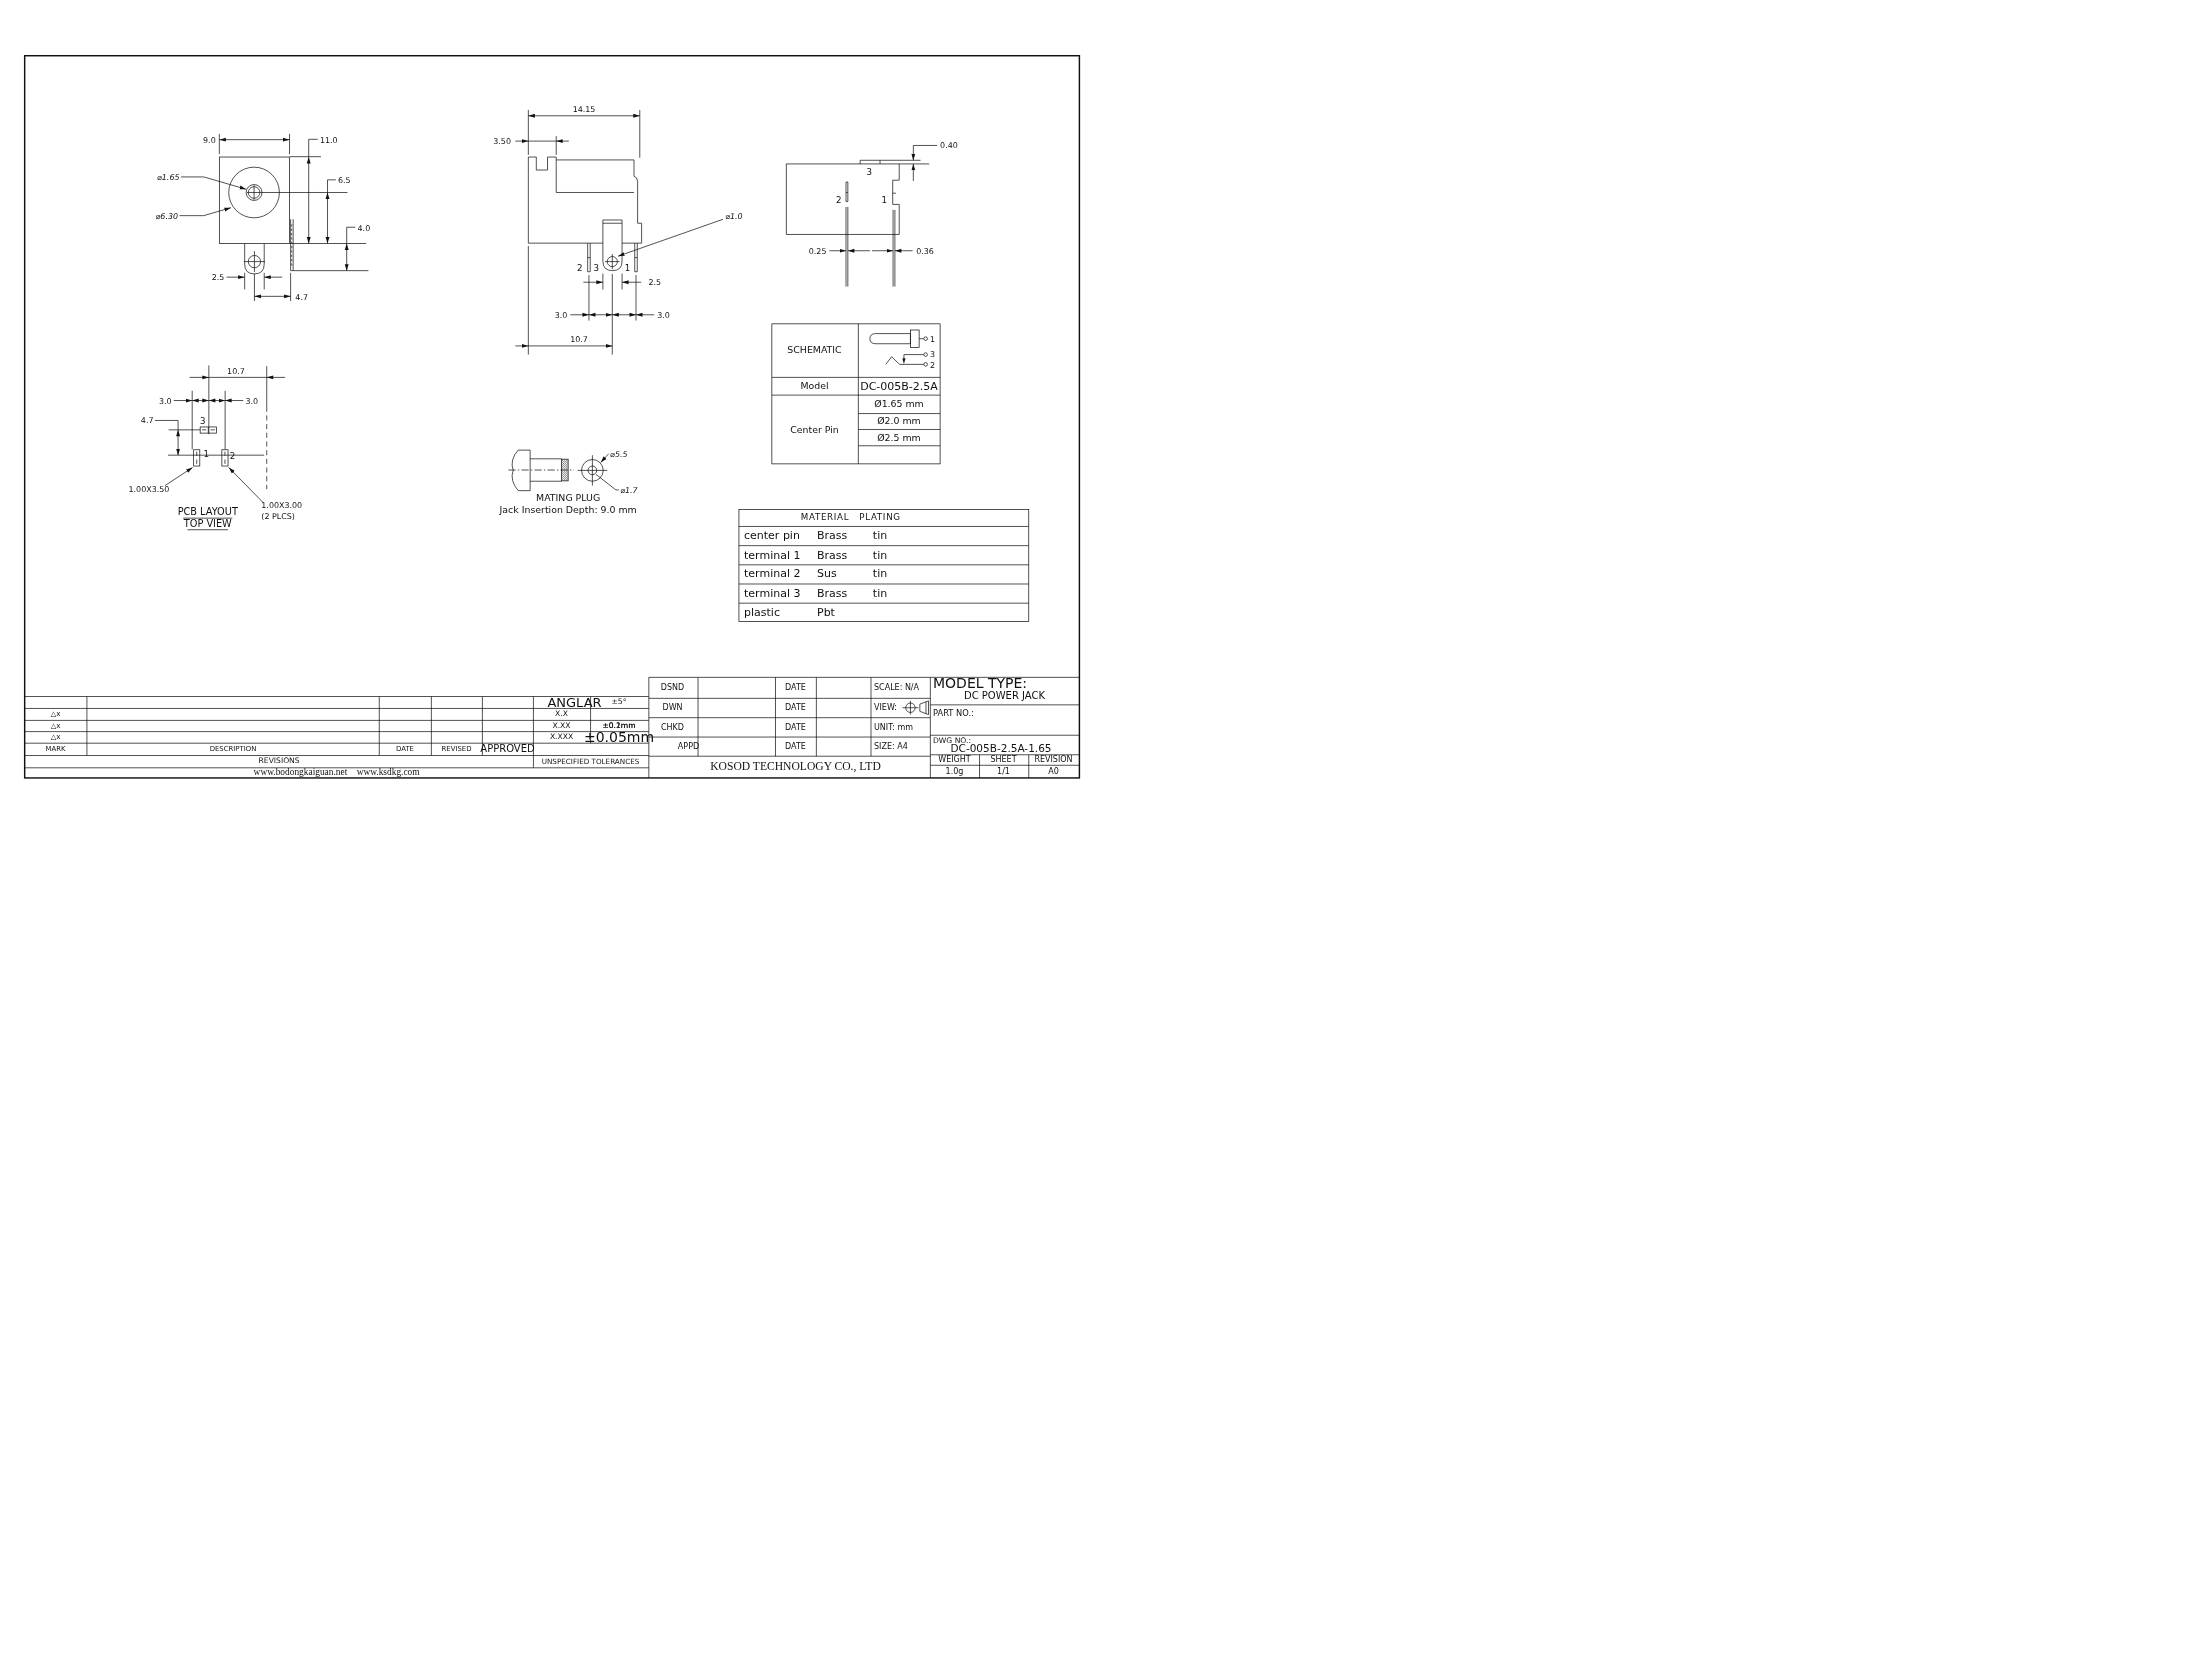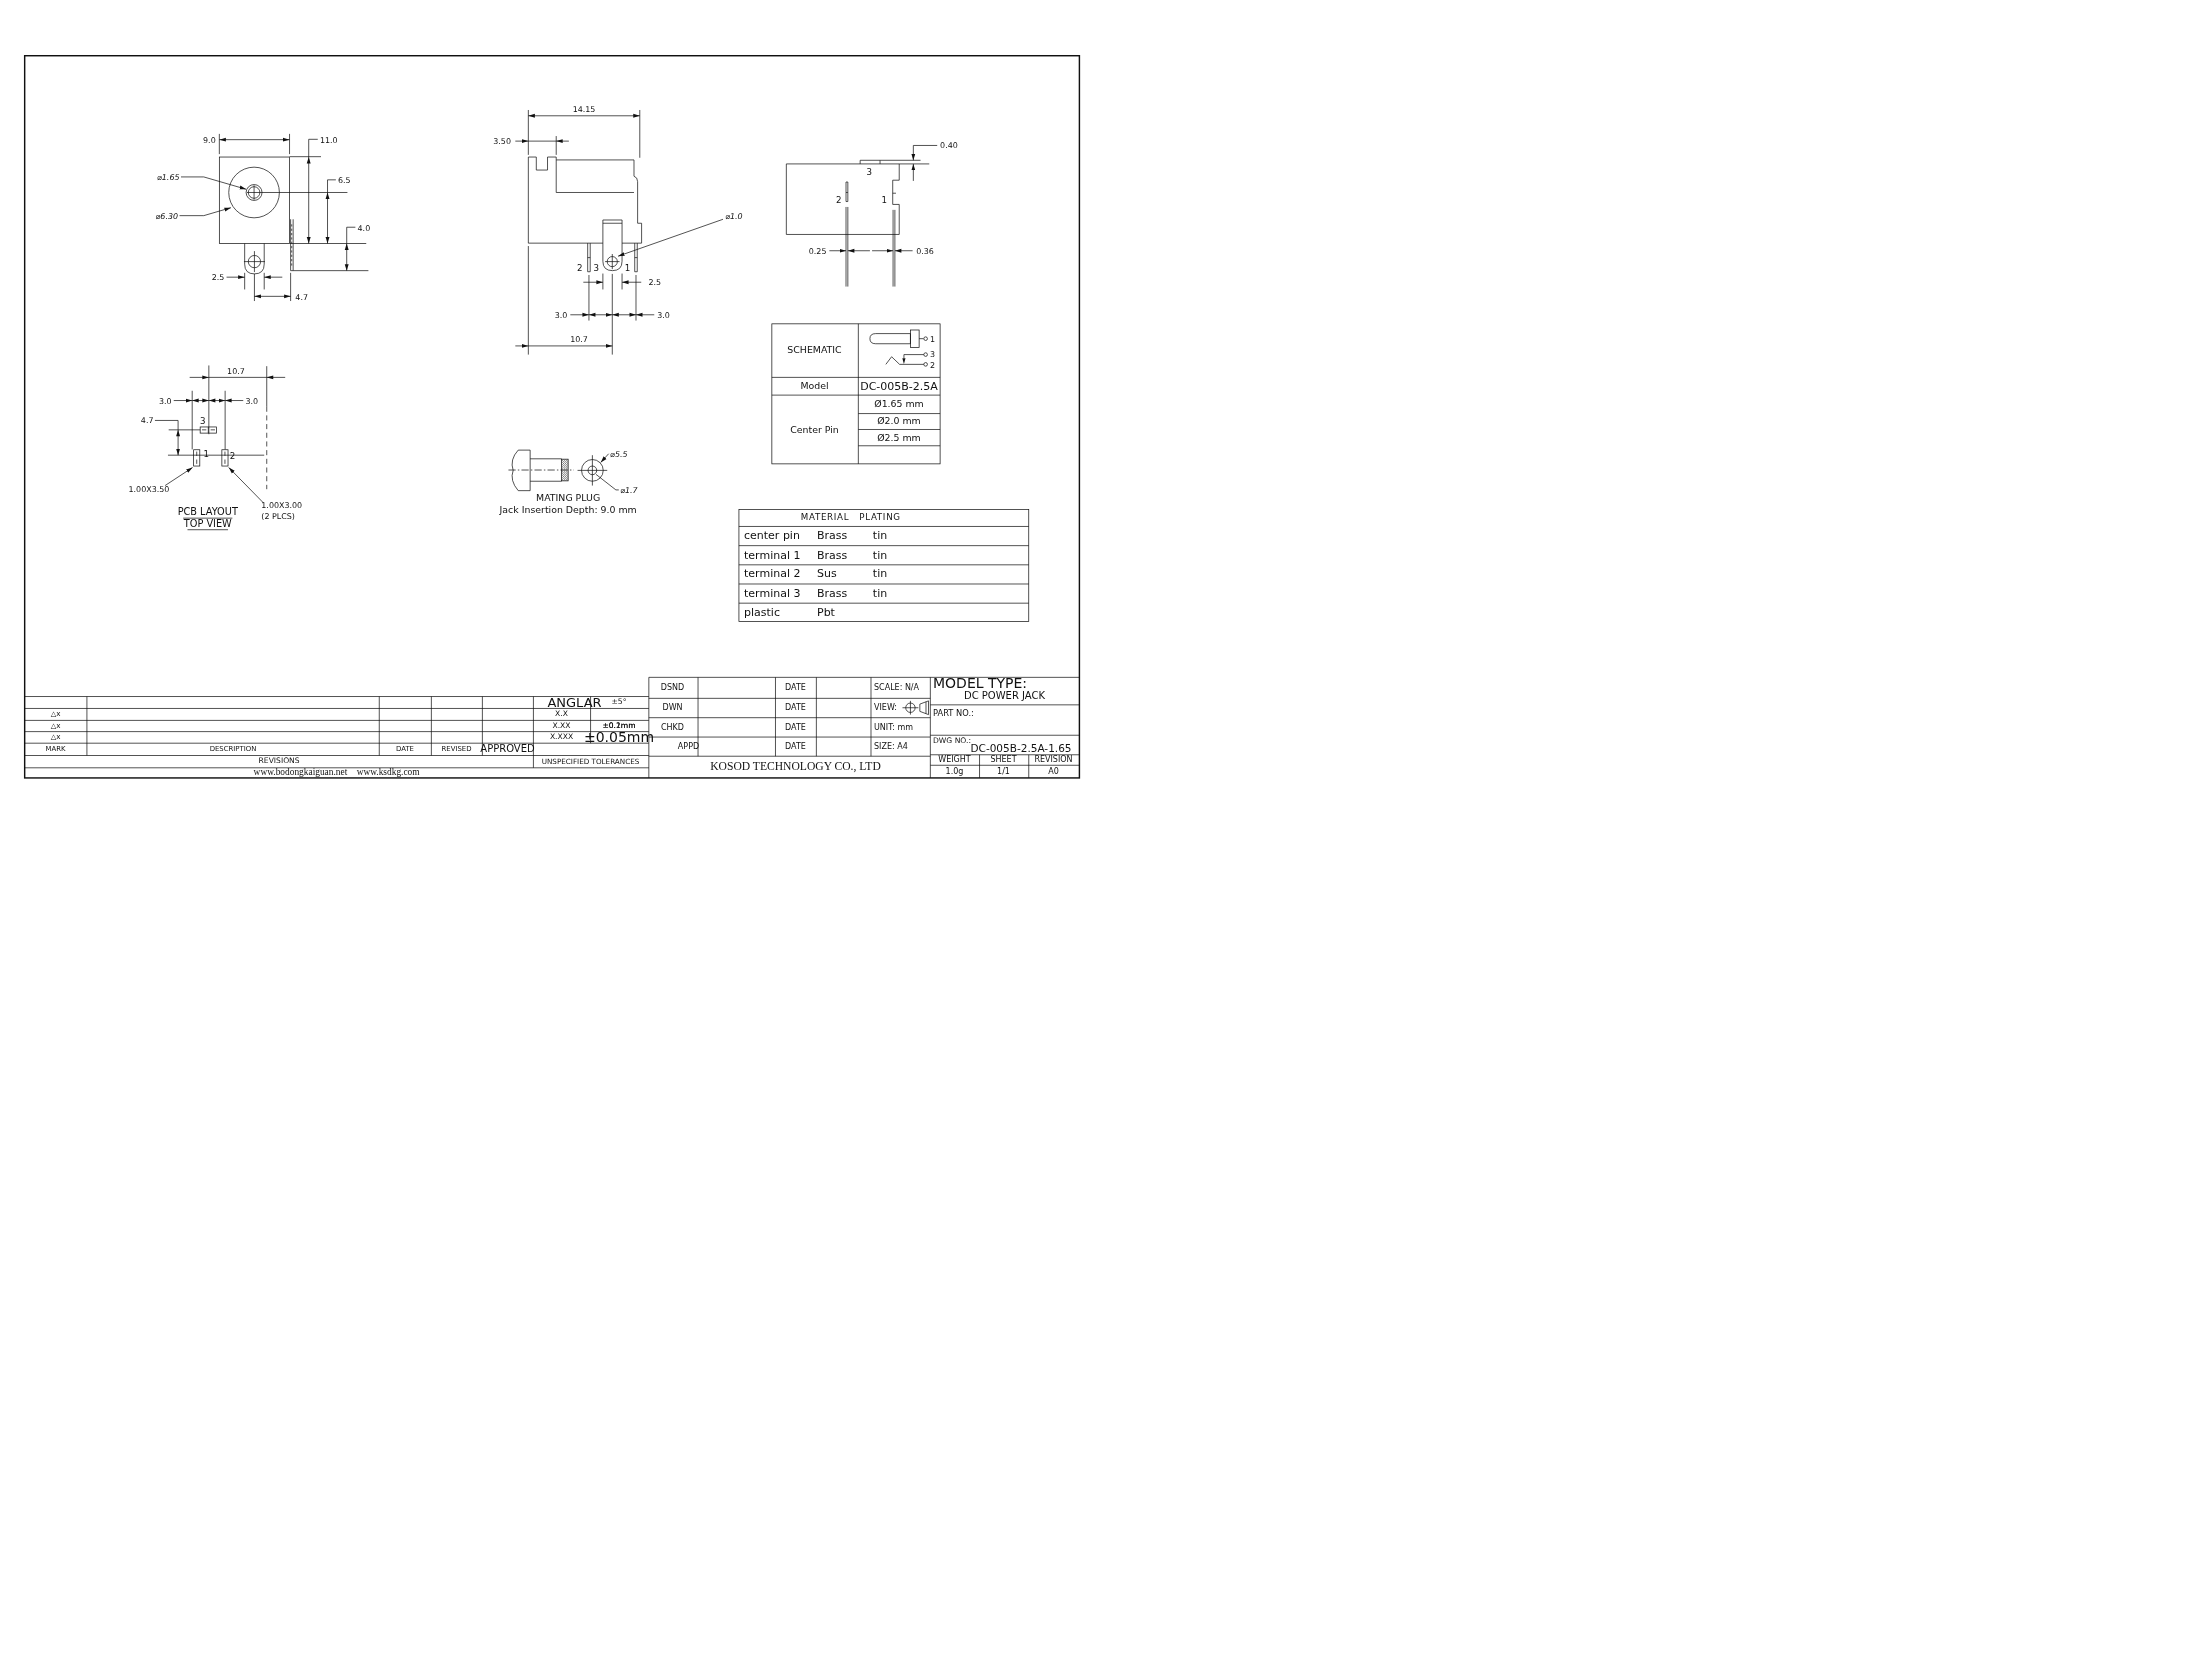--- a/index.html
+++ b/index.html
@@ -60,21 +60,21 @@
   <div class="t tl" style="left:874px;top:677px;width:56px;height:21px;font-size:8px;">SCALE: N/A</div>
   <div class="t tl" style="left:874px;top:698px;width:33px;height:19.5px;font-size:8px;">VIEW:</div>
   <div class="t tl" style="left:874px;top:718px;width:56px;height:19px;font-size:8px;">UNIT: mm</div>
   <div class="t tl" style="left:874px;top:737px;width:56px;height:19.5px;font-size:8px;">SIZE: A4</div>
   <div class="t serif" style="left:648px;top:756px;width:295px;height:22px;font-size:11.6px;">KOSOD TECHNOLOGY CO., LTD</div>
 
   <div class="t tl" style="left:933px;top:679px;width:130px;height:8.7px;font-size:14px;">MODEL TYPE:</div>
   <div class="t" style="left:930px;top:687px;width:149px;height:17.4px;font-size:10px;">DC POWER JACK</div>
   <div class="t tl" style="left:933px;top:708px;width:130px;height:10px;font-size:8.3px;">PART NO.:</div>
   <div class="t tl" style="left:933px;top:736px;width:130px;height:8.7px;font-size:7.6px;">DWG NO.:</div>
-  <div class="t" style="left:930px;top:742px;width:142px;height:12.3px;font-size:10.5px;padding-left:20px;">DC-005B-2.5A-1.65</div>
+  <div class="t" style="left:930px;top:742px;width:142px;height:12.3px;font-size:10.5px;">DC-005B-2.5A-1.65</div>
   <div class="t" style="left:930px;top:755px;width:49px;height:10px;font-size:8px;">WEIGHT</div>
   <div class="t" style="left:979px;top:755px;width:49px;height:10px;font-size:8px;">SHEET</div>
   <div class="t" style="left:1028px;top:755px;width:51px;height:10px;font-size:8px;">REVISION</div>
   <div class="t" style="left:930px;top:765px;width:49px;height:13px;font-size:8px;">1.0g</div>
   <div class="t" style="left:979px;top:765px;width:49px;height:13px;font-size:8px;">1/1</div>
   <div class="t" style="left:1028px;top:765px;width:51px;height:13px;font-size:8px;">A0</div>
 
   <div class="t" style="left:24.6px;top:708px;width:62px;height:11.6px;font-size:7.2px;">△x</div>
   <div class="t" style="left:24.6px;top:720px;width:62px;height:11.6px;font-size:7.2px;">△x</div>
   <div class="t" style="left:24.6px;top:731px;width:62px;height:11.6px;font-size:7.2px;">△x</div>

